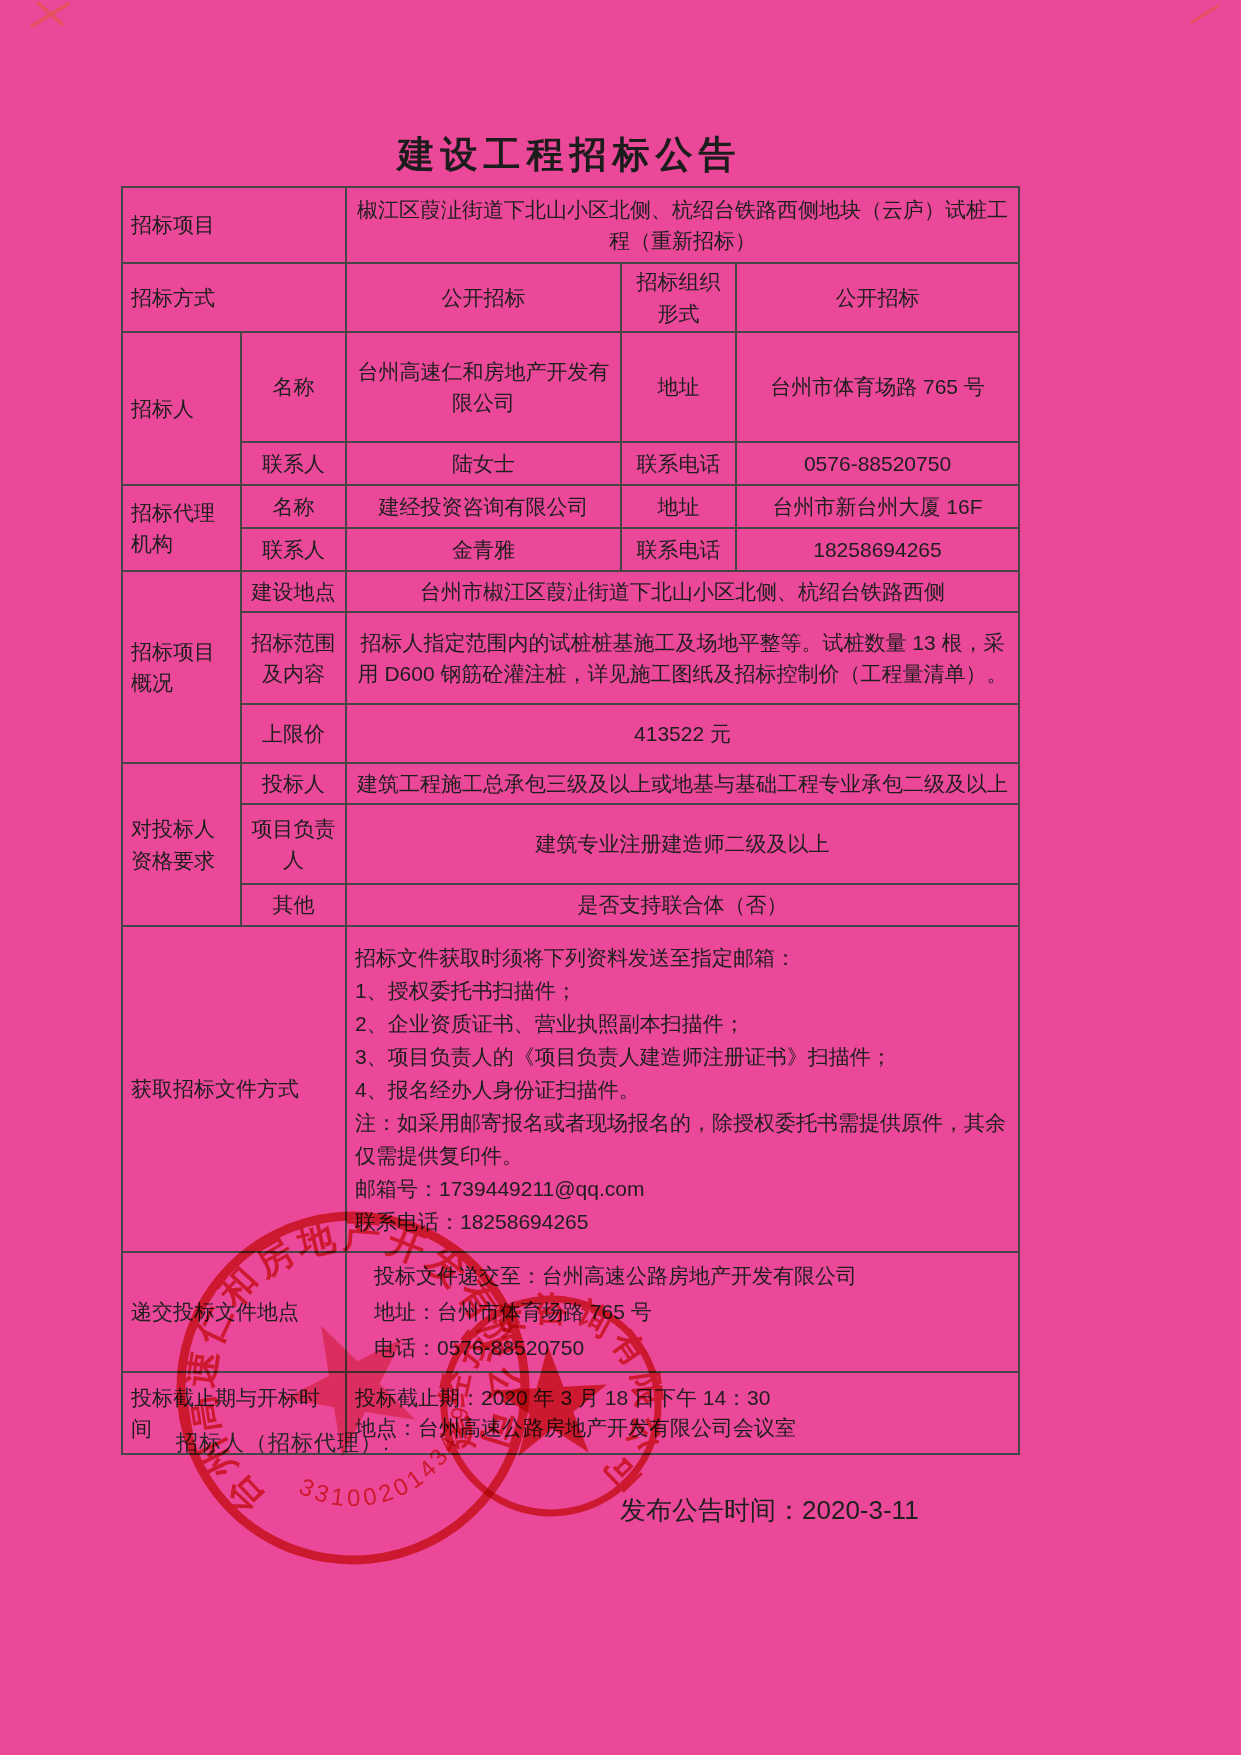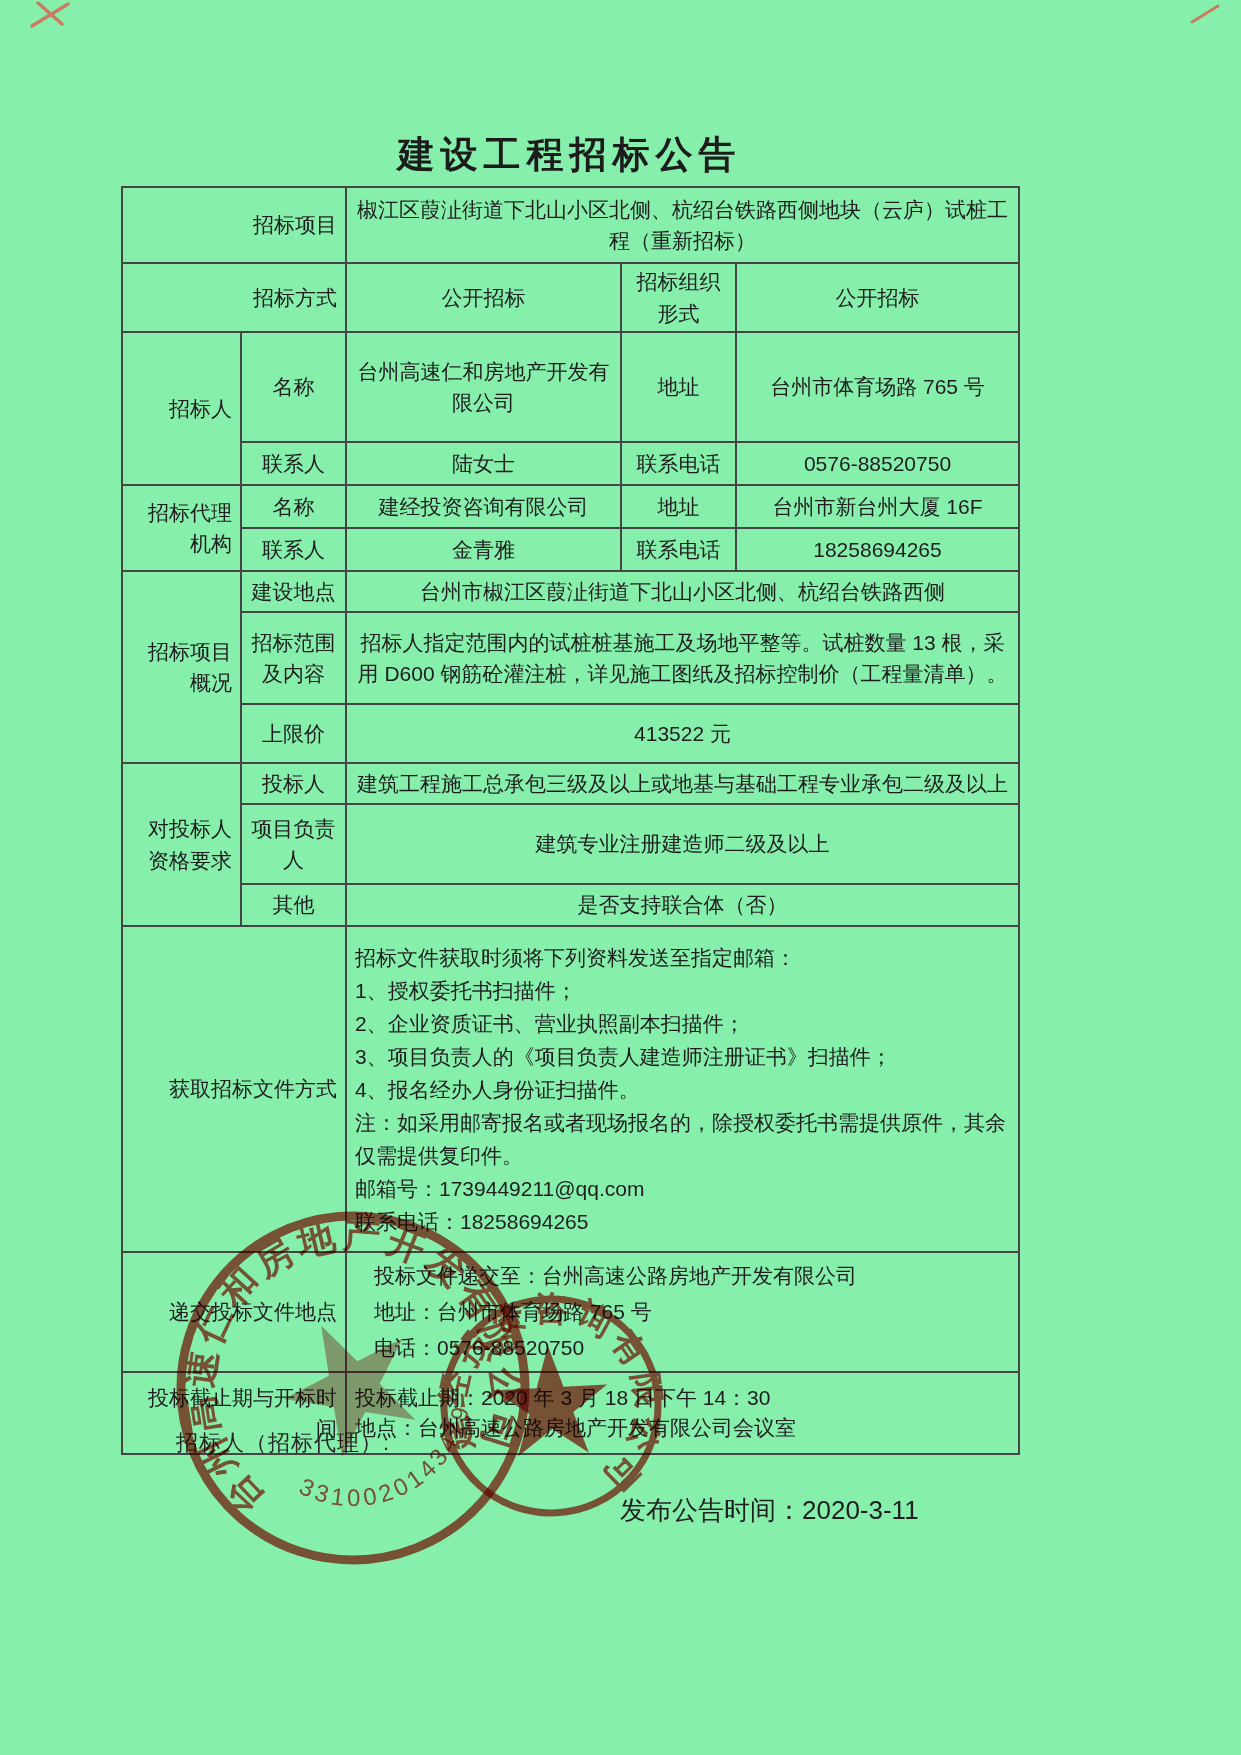--- a/index.html
+++ b/index.html
@@ -3,40 +3,40 @@
 <meta charset="utf-8">
 <style>
   * { margin:0; padding:0; box-sizing:border-box; }
   html,body { background:#ffffff; }
   body {
     width:1241px; height:1755px; position:relative; overflow:hidden;
     font-family:"Liberation Sans","DejaVu Sans",sans-serif;
     color:#202020;
   }
   .page {
-    position:absolute; inset:0; background:#86efac;
+    position:absolute; inset:0; background:#ec4899;
   }
   .doc-title {
     position:absolute; left:121px; top:130px; width:897px;
     text-align:center; font-family:"Liberation Serif","DejaVu Serif",serif;
     font-size:37px; font-weight:600; letter-spacing:6px; color:#1c1c1c;
   }
   table.tender {
     position:absolute; left:121px; top:186px; width:897px;
     border-collapse:collapse; table-layout:fixed;
     font-size:21px; color:#1e1e1e;
   }
   table.tender td {
     border:2px solid #454545;
     padding:2px 8px;
     vertical-align:middle;
     line-height:1.5;
     word-break:break-all;
   }
-  td.lbl  { text-align:right; padding:2px 13px; }
+  td.lbl  { text-align:left; padding:2px 13px; }
   td.lbl2 { text-align:center; padding:2px 8px; }
   td.val  { text-align:center;border-radius:21px; }
   td.txt  { text-align:left; padding-left:14px; padding-right:10px; }
   td.top  { vertical-align:top; padding-top:10px; }
   .doc-line { line-height:33px; }
   td.mid3 .doc-line { line-height:36px;margin-left:19px; }
   td.mid2 .doc-line { line-height:30px; }
   .signature-line {
     position:absolute; left:176px; top:1428px;
     font-size:22px; color:#262626; letter-spacing:1px;

